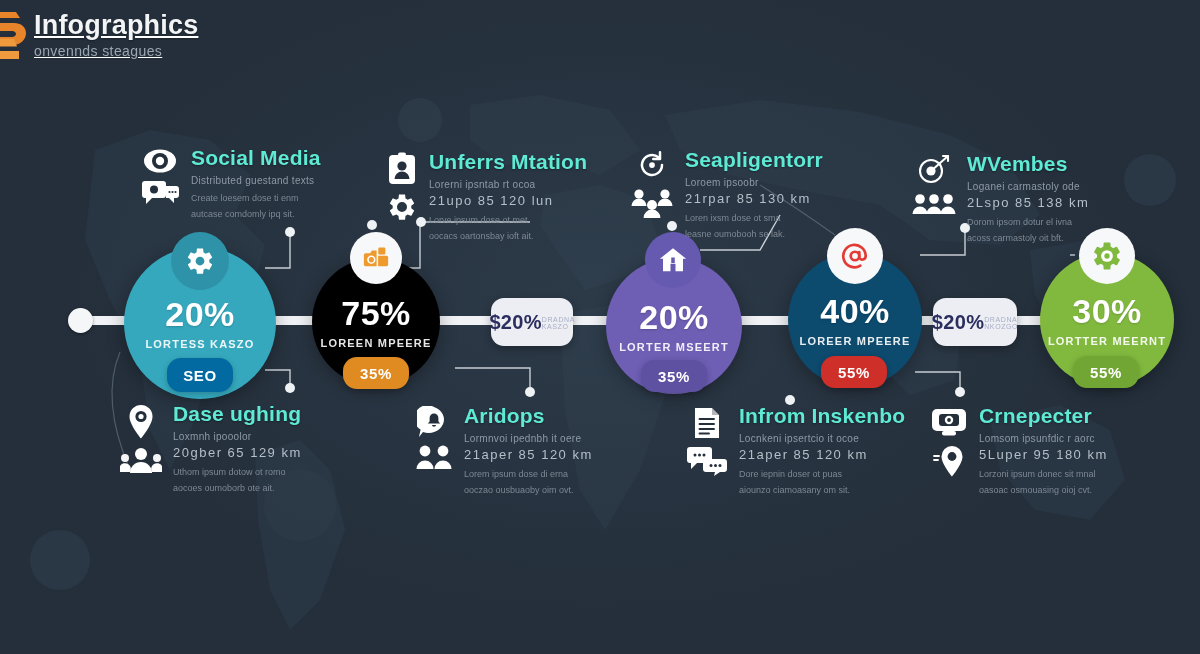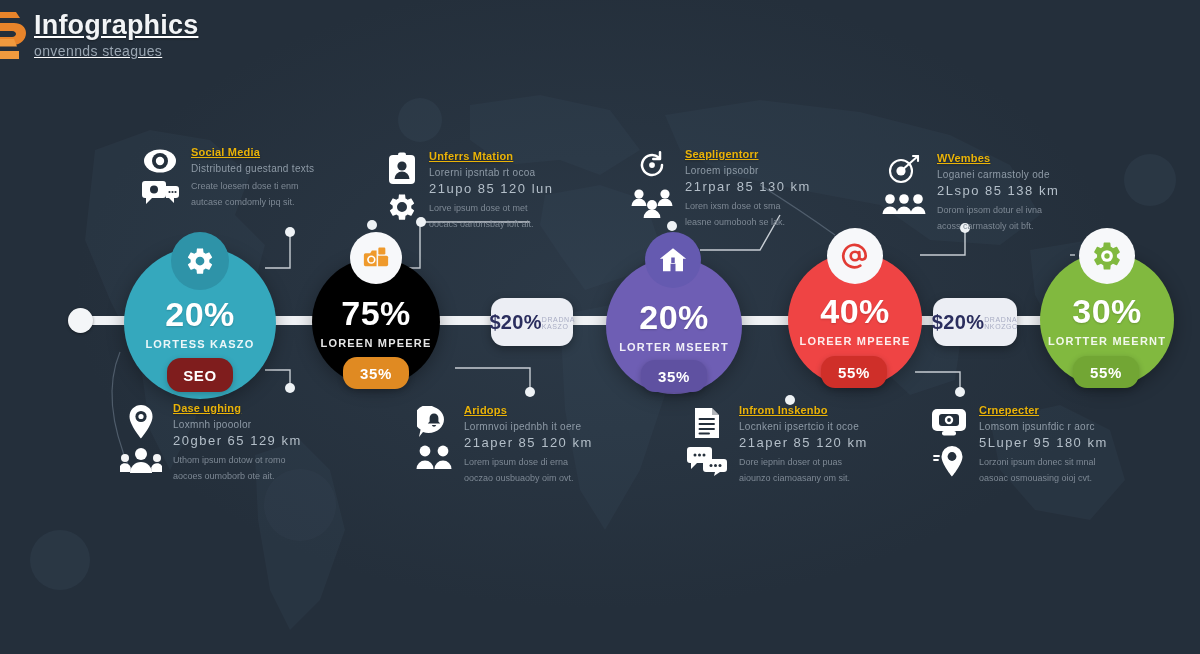--- a/index.html
+++ b/index.html
@@ -75,22 +75,22 @@
     box-shadow:0 3px 10px rgba(0,0,0,.3);
   }
   .light-box-value { font-size:20px; font-weight:bold; color:#2b2e5e; letter-spacing:.3px; }
   .light-box-sub { font-size:7px; color:#a9adc4; letter-spacing:.6px; margin-top:2px; filter:blur(.5px); }
 
   
   .annotation { position:absolute; z-index:5; display:flex; }
   .anno-icons { display:flex; flex-direction:column; gap:6px; align-items:center; padding-top:2px; }
   .anno-body { margin-left:11px; }
   .anno-title {
-    font-size:11px; font-weight:bold; color:#eab308; letter-spacing:.2px;
-    white-space:nowrap; text-shadow:0 1px 2px rgba(0,0,0,.35);text-decoration:underline;
+    font-size:21px; font-weight:bold; color:#5eead4; letter-spacing:.2px;
+    white-space:nowrap; text-shadow:0 1px 2px rgba(0,0,0,.35);
   }
   .anno-sub { font-size:10px; color:#8e9aa6; margin-top:5px; letter-spacing:.3px; filter:blur(.6px); white-space:nowrap; }
   .anno-metric { font-size:13px; color:#b4bfc9; margin-top:3px; letter-spacing:1.5px; filter:blur(.45px); white-space:nowrap; }
   .anno-desc { font-size:9px; color:#7d8894; margin-top:6px; line-height:1.5; filter:blur(.6px); white-space:nowrap; }
 </style>
 </head>
 <body>
 
 <svg id="worldmap" viewBox="0 0 1200 654" preserveAspectRatio="none">
   <rect x="0" y="0" width="1200" height="654" fill="#242f3b"></rect>
@@ -159,21 +159,21 @@
 <div class="node">
   <div class="node-circle" style="left:124px; top:247px; width:152px; height:152px; background:#35a8bd; color:#ffffff;">
     <div class="node-pct">20%</div>
     <div class="node-label">LORTESS KASZO</div>
   </div>
   <div class="node-icon-badge" style="left:171px; top:232px; width:58px; height:58px; background:#2e93a8;">
     <svg width="30" height="30" viewBox="0 0 24 24" fill="#ffffff">
       <path d="M19.4,13a7.6,7.6,0,0,0,0-2l2.1-1.6a.5.5,0,0,0,.1-.6l-2-3.5a.5.5,0,0,0-.6-.2l-2.5,1a7.3,7.3,0,0,0-1.7-1L14.5,2.3a.5.5,0,0,0-.5-.4H10a.5.5,0,0,0-.5.4L9.2,5.1a7.3,7.3,0,0,0-1.7,1l-2.5-1a.5.5,0,0,0-.6.2l-2,3.5a.5.5,0,0,0,.1.6L4.6,11a7.6,7.6,0,0,0,0,2L2.5,14.6a.5.5,0,0,0-.1.6l2,3.5a.5.5,0,0,0,.6.2l2.5-1a7.3,7.3,0,0,0,1.7,1l.3,2.8a.5.5,0,0,0,.5.4h4a.5.5,0,0,0,.5-.4l.3-2.8a7.3,7.3,0,0,0,1.7-1l2.5,1a.5.5,0,0,0,.6-.2l2-3.5a.5.5,0,0,0-.1-.6ZM12,15.5A3.5,3.5,0,1,1,15.5,12,3.5,3.5,0,0,1,12,15.5Z"></path>
     </svg>
   </div>
-  <div class="node-pill" style="left:167px; top:358px; width:66px; height:34px; background:#7f1d1d; color:#ffffff;">
+  <div class="node-pill" style="left:167px; top:358px; width:66px; height:34px; background:#0369a1; color:#ffffff;">
     <span>SEO</span>
   </div>
 </div>
 
 <div class="node">
   <div class="node-circle" style="left:312px; top:258px; width:128px; height:128px; background:#000000; color:#ffffff;">
     <div class="node-pct">75%</div>
     <div class="node-label">LOREEN MPEERE</div>
   </div>
   <div class="node-icon-badge" style="left:350px; top:232px; width:52px; height:52px; background:#f7f8fa;">
@@ -205,21 +205,21 @@
       <path d="M12,2.6 L1.5,11 L4,11 L4,21 L10,21 L10,15 L14,15 L14,21 L20,21 L20,11 L22.5,11 Z"></path>
       <rect x="10.6" y="10" width="2.8" height="4.4" fill="#655ab0"></rect>
     </svg>
   </div>
   <div class="node-pill" style="left:641px; top:360px; width:66px; height:32px; background:#5f51a1; color:#ffffff;">
     <span>35%</span>
   </div>
 </div>
 
 <div class="node">
-  <div class="node-circle" style="left:788px; top:253px; width:134px; height:134px; background:#ef4444; color:#ffffff;">
+  <div class="node-circle" style="left:788px; top:253px; width:134px; height:134px; background:#0c4a6e; color:#ffffff;">
     <div class="node-pct">40%</div>
     <div class="node-label">LOREER MPEERE</div>
   </div>
   <div class="node-icon-badge" style="left:827px; top:228px; width:56px; height:56px; background:#f7f8fa;">
     <svg width="32" height="32" viewBox="0 0 24 24" fill="none" stroke="#e23b34" stroke-width="2">
       <circle cx="12" cy="12" r="3.2"></circle>
       <path d="M15.2,9 L15.2,13.4 A2.6,2.6 0 0,0 20,12.4 A8.4,8.4 0 1,0 16,19.2" stroke-linecap="round"></path>
     </svg>
   </div>
   <div class="node-pill" style="left:821px; top:356px; width:66px; height:32px; background:#cf2f29; color:#ffffff;">
@@ -314,21 +314,21 @@
   </div>
   <div class="anno-body">
     <div class="anno-title">Seapligentorr</div>
     <div class="anno-sub">Loroem ipsoobr</div>
     <div class="anno-metric">21rpar   85 130 km</div>
     <div class="anno-desc">Loren ixsm dose ot sma</div>
     <div class="anno-desc" style="margin-top:2px;">leasne oumobooh se  lak.</div>
   </div>
 </div>
 
-<div class="annotation" style="left:882px; top:152px;">
+<div class="annotation" style="left:912px; top:152px;">
   <div class="anno-icons">
     <svg width="34" height="32" viewBox="0 0 34 32" fill="none" stroke="#ffffff" stroke-width="2.1">
       <circle cx="14" cy="17" r="11"></circle>
       <circle cx="14" cy="17" r="4.6" fill="#ffffff" stroke="none"></circle>
       <path d="M14,17 L31,2" stroke-linecap="round"></path>
       <path d="M26,2 L31,2 L31,7" stroke-linejoin="round" stroke-linecap="round"></path>
     </svg>
     <svg width="44" height="24" viewBox="0 0 44 24" fill="#ffffff">
       <circle cx="8" cy="7" r="4.8"></circle>
         <path d="M0.5,22 A7.5,7.5 0 0,1 15.5,22 Z"></path>

